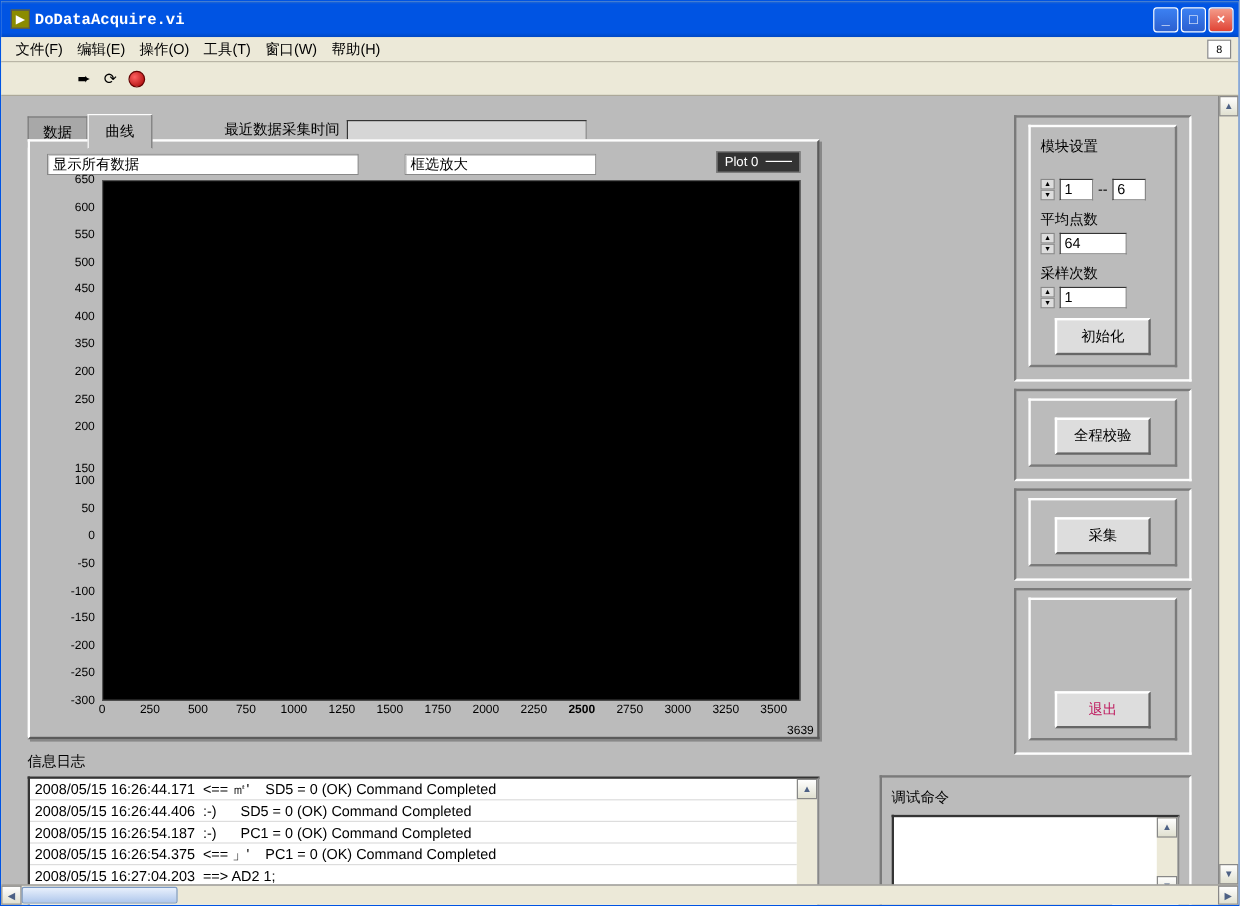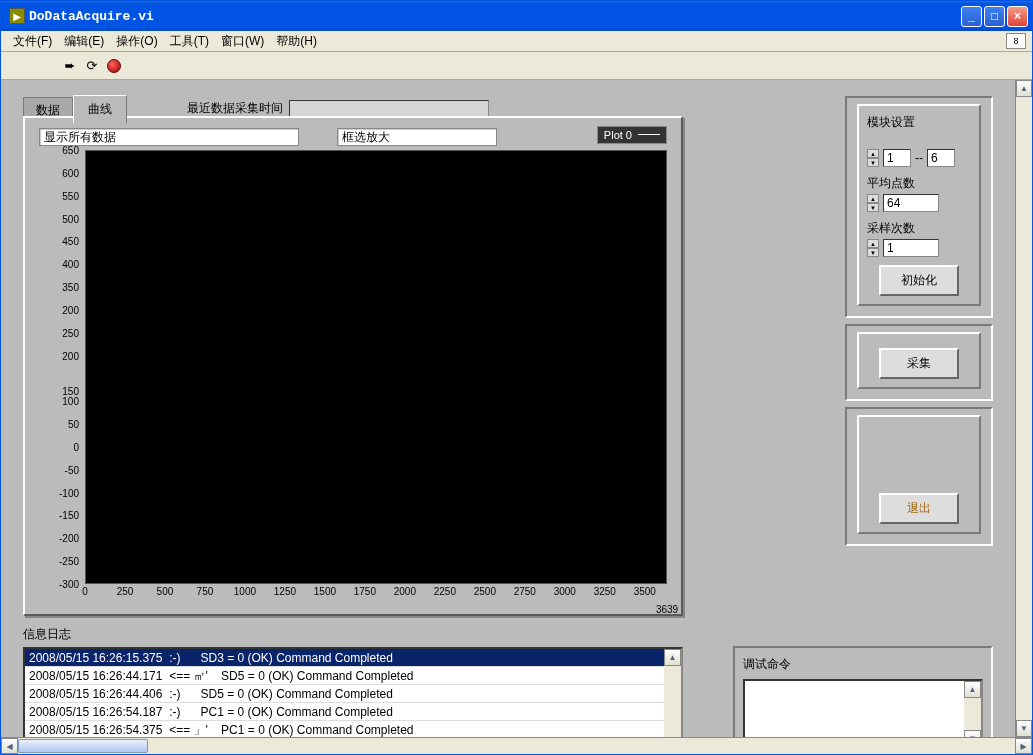--- a/index.html
+++ b/index.html
@@ -59,21 +59,21 @@
 .side-panel { position: absolute; right: 22px; top: 16px; width: 148px; }
 .group-box { border: 2px solid; border-color: #7a7a7a #fdfdfd #fdfdfd #7a7a7a; padding: 6px 10px 10px; margin-bottom: 6px; position: relative; background: #bbbbbb; }
 .group-inset { border: 2px solid; border-color: #fdfdfd #7a7a7a #7a7a7a #fdfdfd; padding: 8px; }
 .group-title { font-size: 12px; margin-bottom: 18px; }
 .field-row { display: flex; align-items: center; gap: 4px; margin-bottom: 8px; font-size: 12px; }
 .field-label { font-size: 12px; margin-bottom: 2px; }
 .num-input { width: 56px; height: 18px; background: #fff; border: 1px inset #888; font-size: 12px; padding: 0 3px; }
 .spinner { width: 12px; height: 18px; display: flex; flex-direction: column; }
 .spinner-btn { flex: 1; background: #ddd; border: 1px solid #888; font-size: 6px; display: flex; align-items: center; justify-content: center; cursor: pointer; }
 .btn3d { display: block; margin: 6px auto 0; padding: 5px 0; width: 80px; text-align: center; font-size: 12px; background: #ddd; border-top: 2px solid #fff; border-left: 2px solid #fff; border-right: 2px solid #666; border-bottom: 2px solid #666; cursor: pointer; }
-.btn3d.red { color: #a16207; }
+.btn3d.red { color: #be185d; }
 
 .log-section { position: absolute; left: 22px; top: 546px; width: 660px; }
 .log-label { font-size: 12px; margin-bottom: 4px; }
 .log-box { height: 126px; background: #fff; border: 2px inset #888; overflow: hidden; position: relative; font-family: SimSun, "Courier New", monospace; font-size: 12px; }
 .log-lines { position: absolute; left: 0; top: 0; right: 17px; bottom: 0; }
 .log-line { padding: 2px 4px; border-bottom: 1px solid #ddd; white-space: pre; height: 18px; line-height: 14px; }
 .log-line.selected { background: #0a246a; color: #fff; }
 .log-scroll { position: absolute; right: 0; top: 0; bottom: 0; width: 17px; background: #ece9d8; }
 
 .cmd-section { position: absolute; right: 22px; top: 566px; width: 260px; border: 2px solid; border-color: #7a7a7a #fdfdfd #fdfdfd #7a7a7a; padding: 8px; }
@@ -163,21 +163,21 @@
             <div class="x-tick" style="left: 0%;">0</div>
             <div class="x-tick" style="left: 6.87002%;">250</div>
             <div class="x-tick" style="left: 13.74%;">500</div>
             <div class="x-tick" style="left: 20.6101%;">750</div>
             <div class="x-tick" style="left: 27.4801%;">1000</div>
             <div class="x-tick" style="left: 34.3501%;">1250</div>
             <div class="x-tick" style="left: 41.2201%;">1500</div>
             <div class="x-tick" style="left: 48.0901%;">1750</div>
             <div class="x-tick" style="left: 54.9602%;">2000</div>
             <div class="x-tick" style="left: 61.8302%;">2250</div>
-            <div class="x-tick" style="left: 68.7002%;">2500</div>
+            <div class="x-tick" style="left: 68.7002%; font-weight: bold;">2500</div>
             <div class="x-tick" style="left: 75.5702%;">2750</div>
             <div class="x-tick" style="left: 82.4402%;">3000</div>
             <div class="x-tick" style="left: 89.3102%;">3250</div>
             <div class="x-tick" style="left: 96.1803%;">3500</div>
             <div class="x-tick" style="left: 100%; margin-top: 18px;">3639</div>
           </div>
       </div>
 
       <div class="side-panel">
         <div class="group-box">
@@ -206,35 +206,39 @@
                   <div class="spinner-btn">▲</div>
                   <div class="spinner-btn">▼</div>
                 </div>
               <input class="num-input" value="1" style="">
             </div>
             <div class="btn3d">初始化</div>
           </div>
         </div>
         <div class="group-box">
             <div class="group-inset">
+          <div class="btn3d">全程校验</div>
+        </div>
+          </div>
+        <div class="group-box">
+            <div class="group-inset">
           <div class="btn3d">采集</div>
         </div>
           </div>
         <div class="group-box">
             <div class="group-inset" style="padding-top:70px">
           <div class="btn3d red">退出</div>
         </div>
           </div>
       </div>
 
       <div class="log-section">
         <div class="log-label">信息日志</div>
         <div class="log-box">
           <div class="log-lines">
-              <div class="log-line selected">2008/05/15 16:26:15.375  :-)      SD3 = 0 (OK) Command Completed</div>
               <div class="log-line">2008/05/15 16:26:44.171  &lt;== ㎡'    SD5 = 0 (OK) Command Completed</div>
               <div class="log-line">2008/05/15 16:26:44.406  :-)      SD5 = 0 (OK) Command Completed</div>
               <div class="log-line">2008/05/15 16:26:54.187  :-)      PC1 = 0 (OK) Command Completed</div>
               <div class="log-line">2008/05/15 16:26:54.375  &lt;== 」'    PC1 = 0 (OK) Command Completed</div>
               <div class="log-line">2008/05/15 16:27:04.203  ==&gt; AD2 1;</div>
             </div>
           <div class="log-scroll">
             <div class="scrollbar-v-btn">▲</div>
             <div class="scrollbar-v-track" style="height:88px"></div>
 

